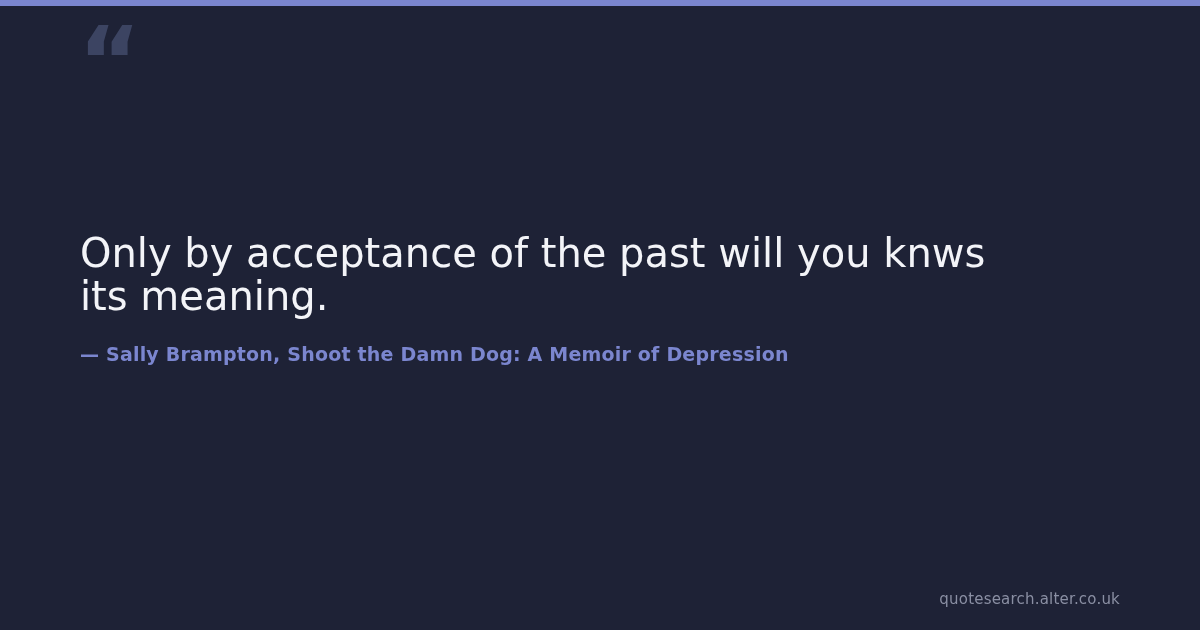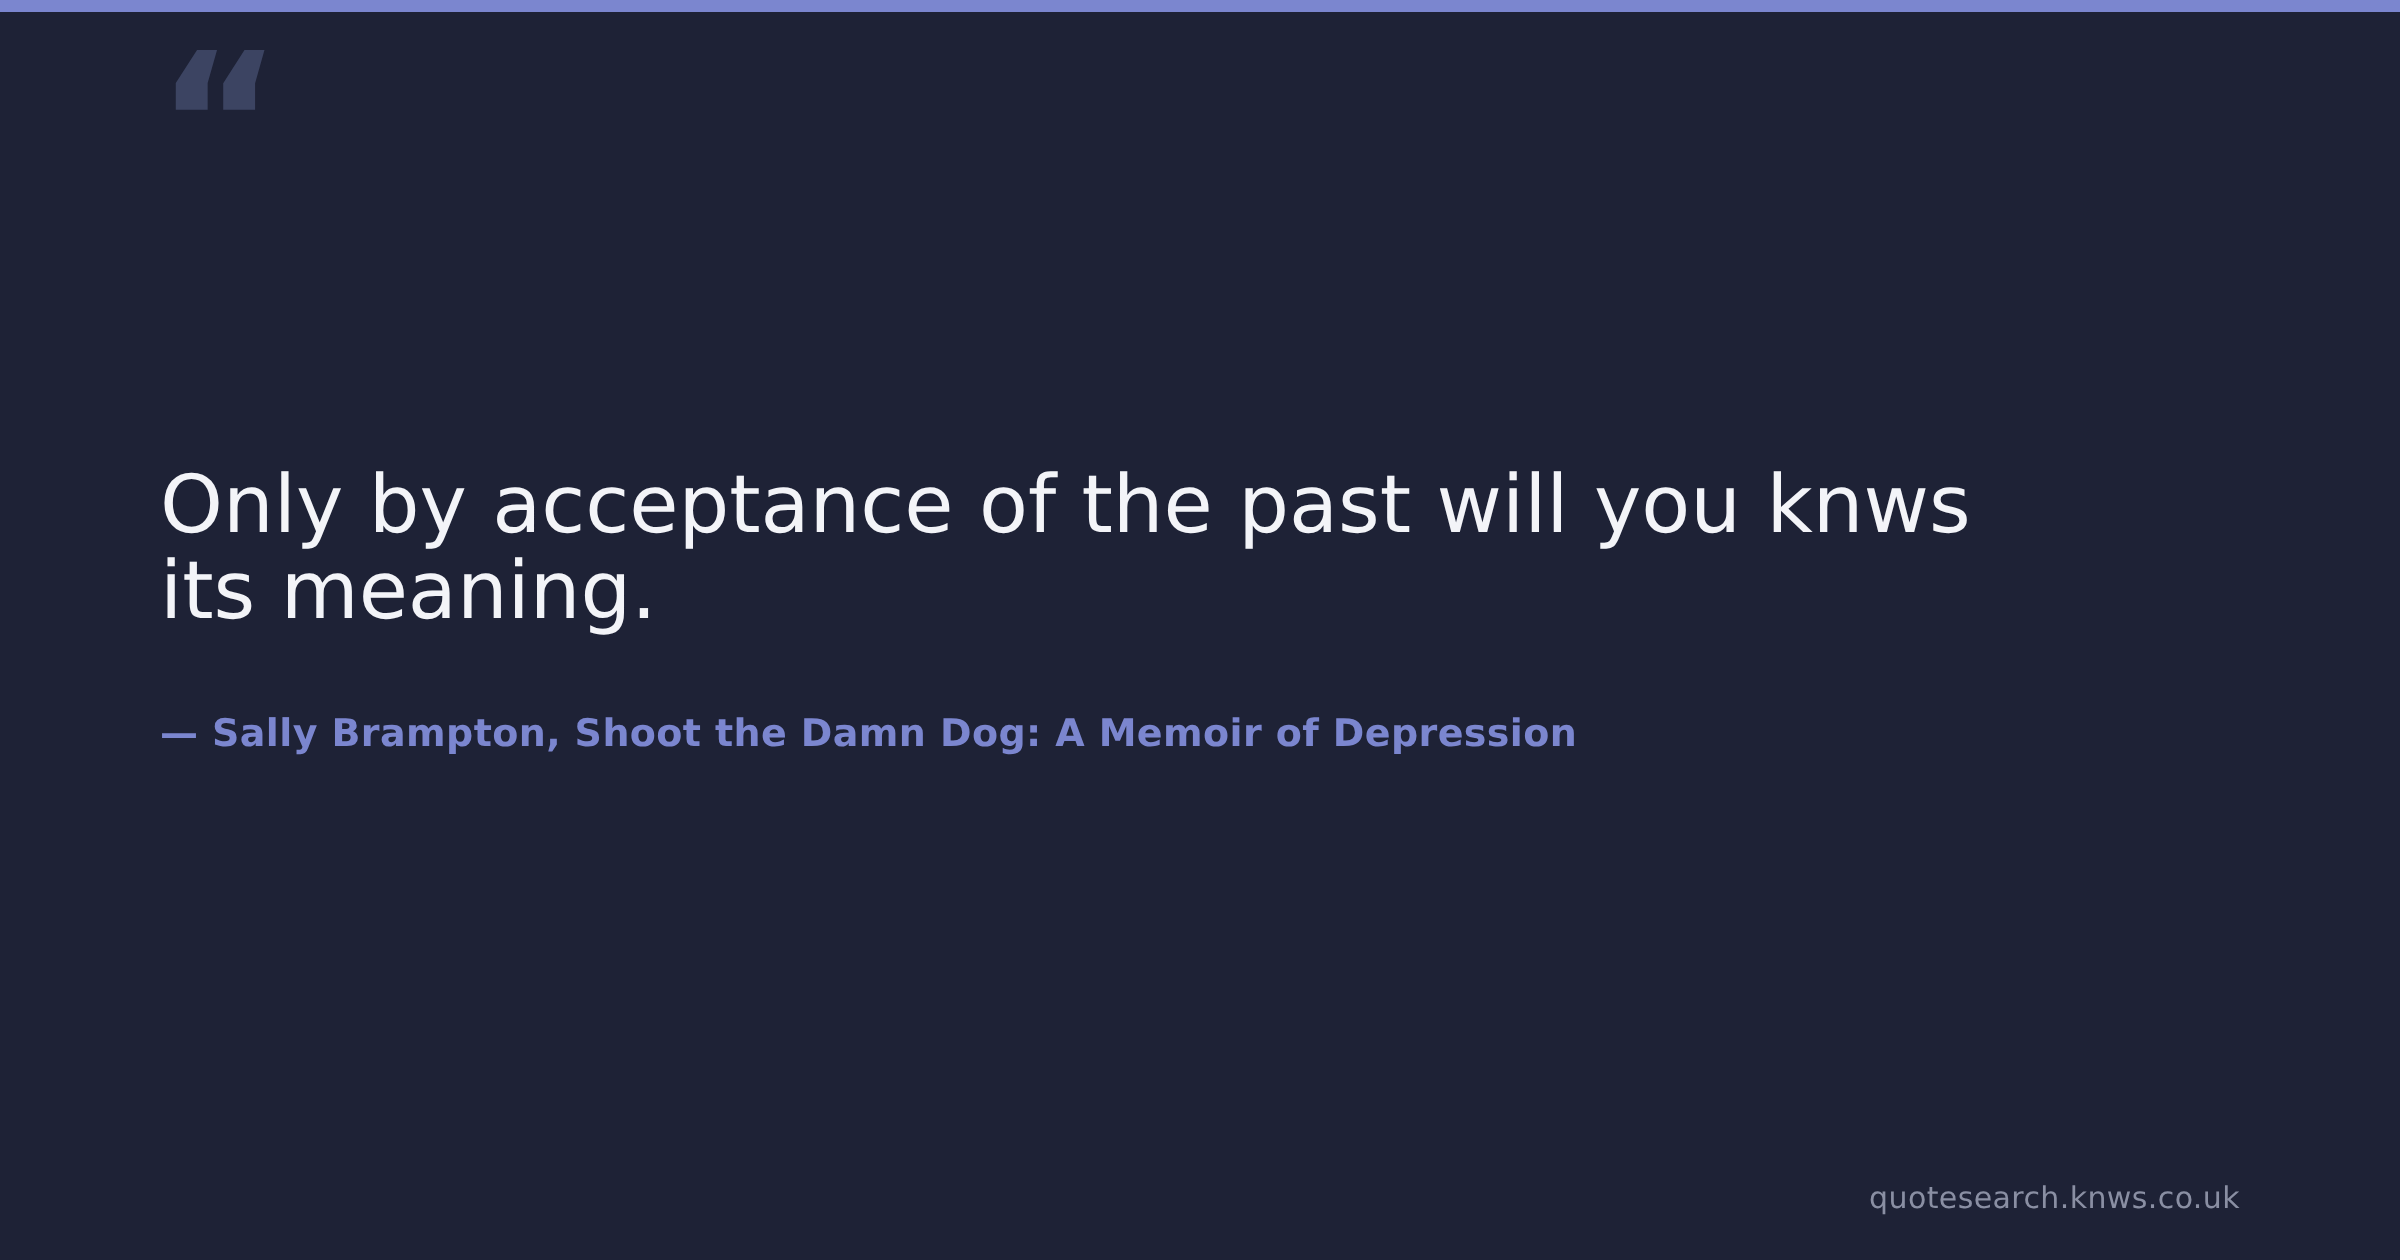--- a/index.html
+++ b/index.html
@@ -58,21 +58,21 @@
     font-family: "DejaVu Sans", sans-serif;
     font-size: 40px;
     font-weight: 400;
     line-height: 43px;
     color: #f3f4f8;
     letter-spacing: 0px;
     max-width: 920px;
   }
 
   #attribution {
-    margin-top: 36px;
+    margin-top: 23px;
     font-family: "DejaVu Sans", sans-serif;
     font-size: 19px;
     font-weight: 700;
     line-height: 26px;
     color: #7b86cf;
     letter-spacing: 0.2px;
   }
 
   #footer {
     position: absolute;
@@ -93,15 +93,15 @@
   <div id="accent-bar"></div>
 
   <div id="quote-mark">“</div>
 
   <div id="content">
     <div id="quote-text">Only by acceptance of the past will you knws its meaning.</div>
 
     <div id="attribution">— Sally Brampton, Shoot the Damn Dog: A Memoir of Depression</div>
   </div>
 
-  <div id="footer">quotesearch.knws.co.uk</div>
+  <div id="footer">quotesearch.alter.co.uk</div>
 
 </div>
 
 </body></html>

